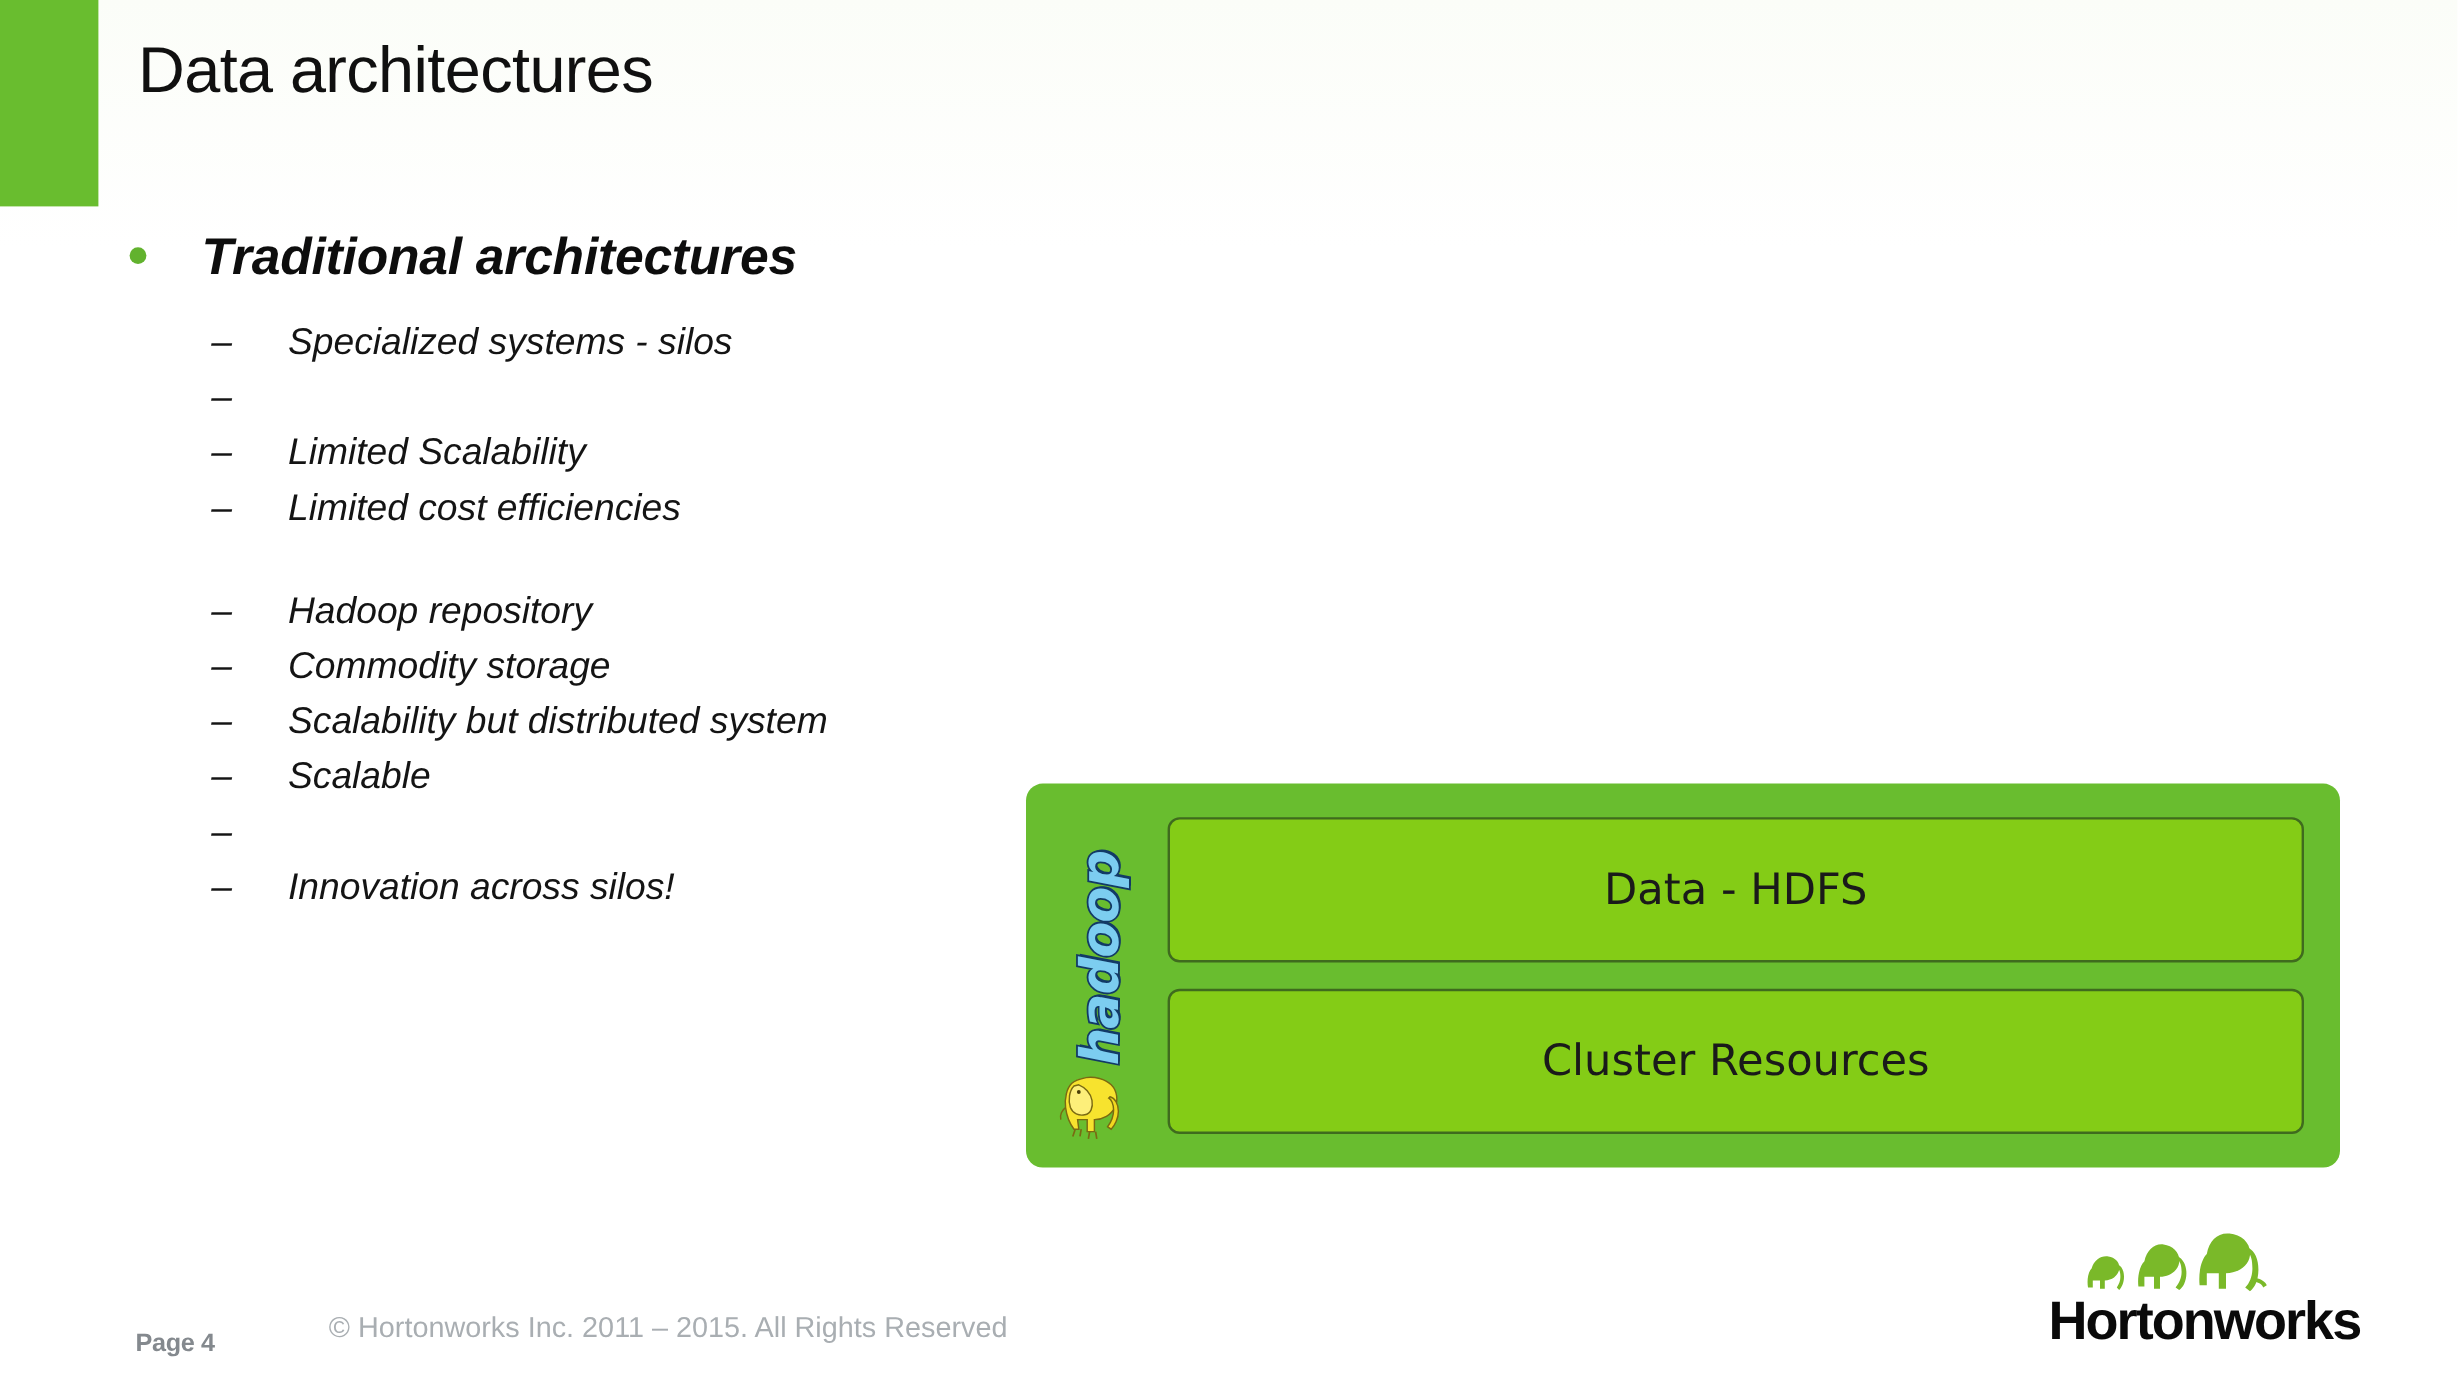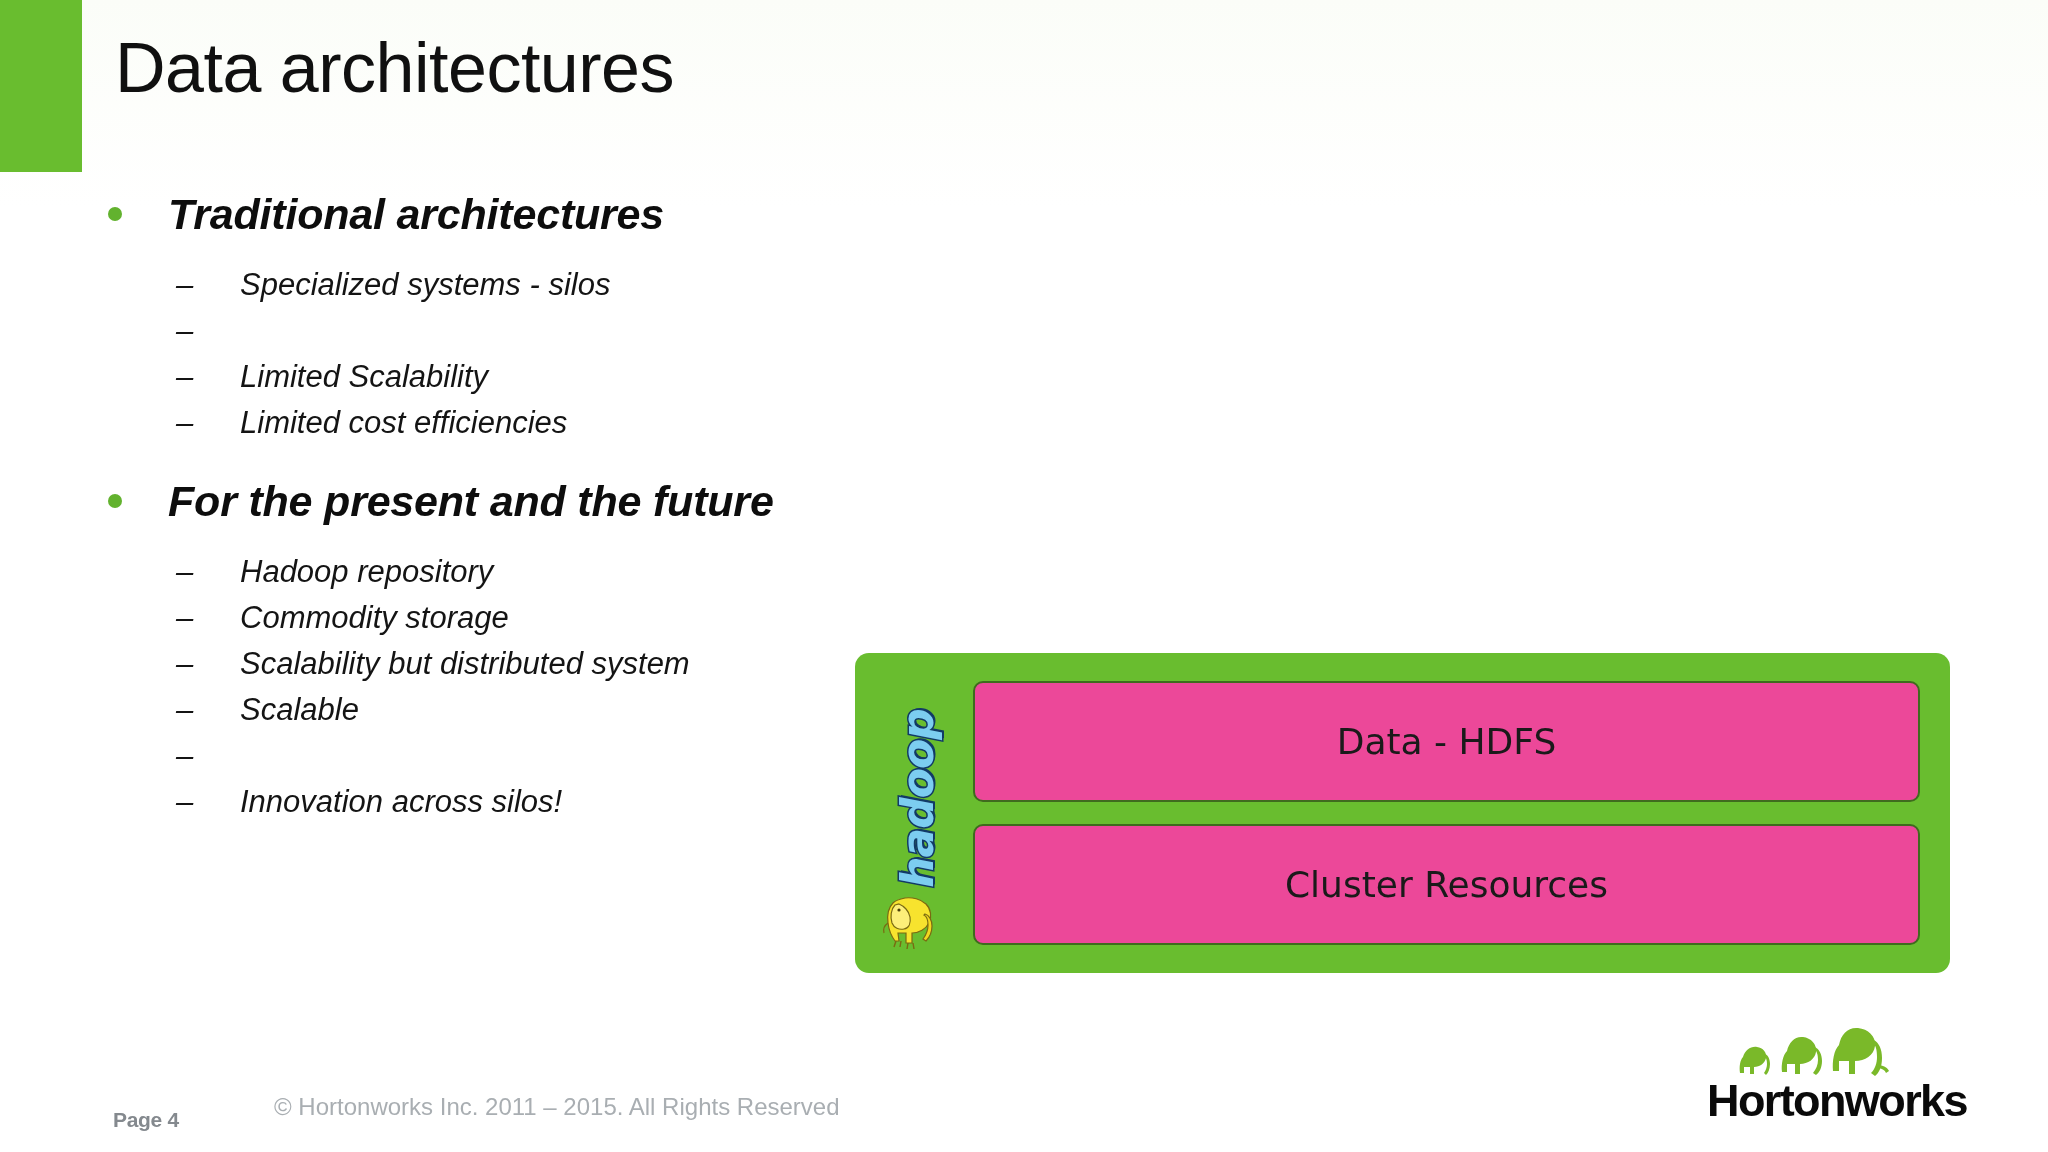--- a/index.html
+++ b/index.html
@@ -22,21 +22,21 @@
     left: 0;
     top: 0;
     width: 82px;
     height: 172px;
     background: #69bd2f;
   }
   .title {
     position: absolute;
     left: 115px;
     top: 28px;
-    font-size: 70px;
+    font-size: 54px;
     font-weight: 400;
     color: #101010;
     letter-spacing: -0.5px;
     white-space: nowrap;
   }
 
   
   .body {
     position: absolute;
     left: 108px;
@@ -135,21 +135,21 @@
   }
   .stack {
     flex: 1 1 auto;
     display: flex;
     flex-direction: column;
     justify-content: space-between;
     margin-left: 18px;
   }
   .panel {
     flex: 1 1 0;
-    background: #ec4899;
+    background: #84cc16;
     border: 2px solid #3f6b1e;
     border-radius: 10px;
     display: flex;
     align-items: center;
     justify-content: center;
     font-family: "DejaVu Sans", sans-serif;
     font-size: 36px;
     color: #1a1a1a;
   }
   .panel + .panel { margin-top: 22px; }
@@ -223,24 +223,20 @@
       <span class="dash">–</span>
       <span class="txt">Limited Scalability</span>
     </div>
     <div class="lvl2">
       <span class="dash">–</span>
       <span class="txt">Limited cost efficiencies</span>
     </div>
 
     <div class="group-gap"></div>
 
-    <div class="lvl1">
-      <span class="dot"></span>
-      <span class="txt">For the present and the future</span>
-    </div>
     <div class="group-gap-small"></div>
     <div class="lvl2">
       <span class="dash">–</span>
       <span class="txt">Hadoop repository</span>
     </div>
     <div class="lvl2">
       <span class="dash">–</span>
       <span class="txt">Commodity storage</span>
     </div>
     <div class="lvl2">

